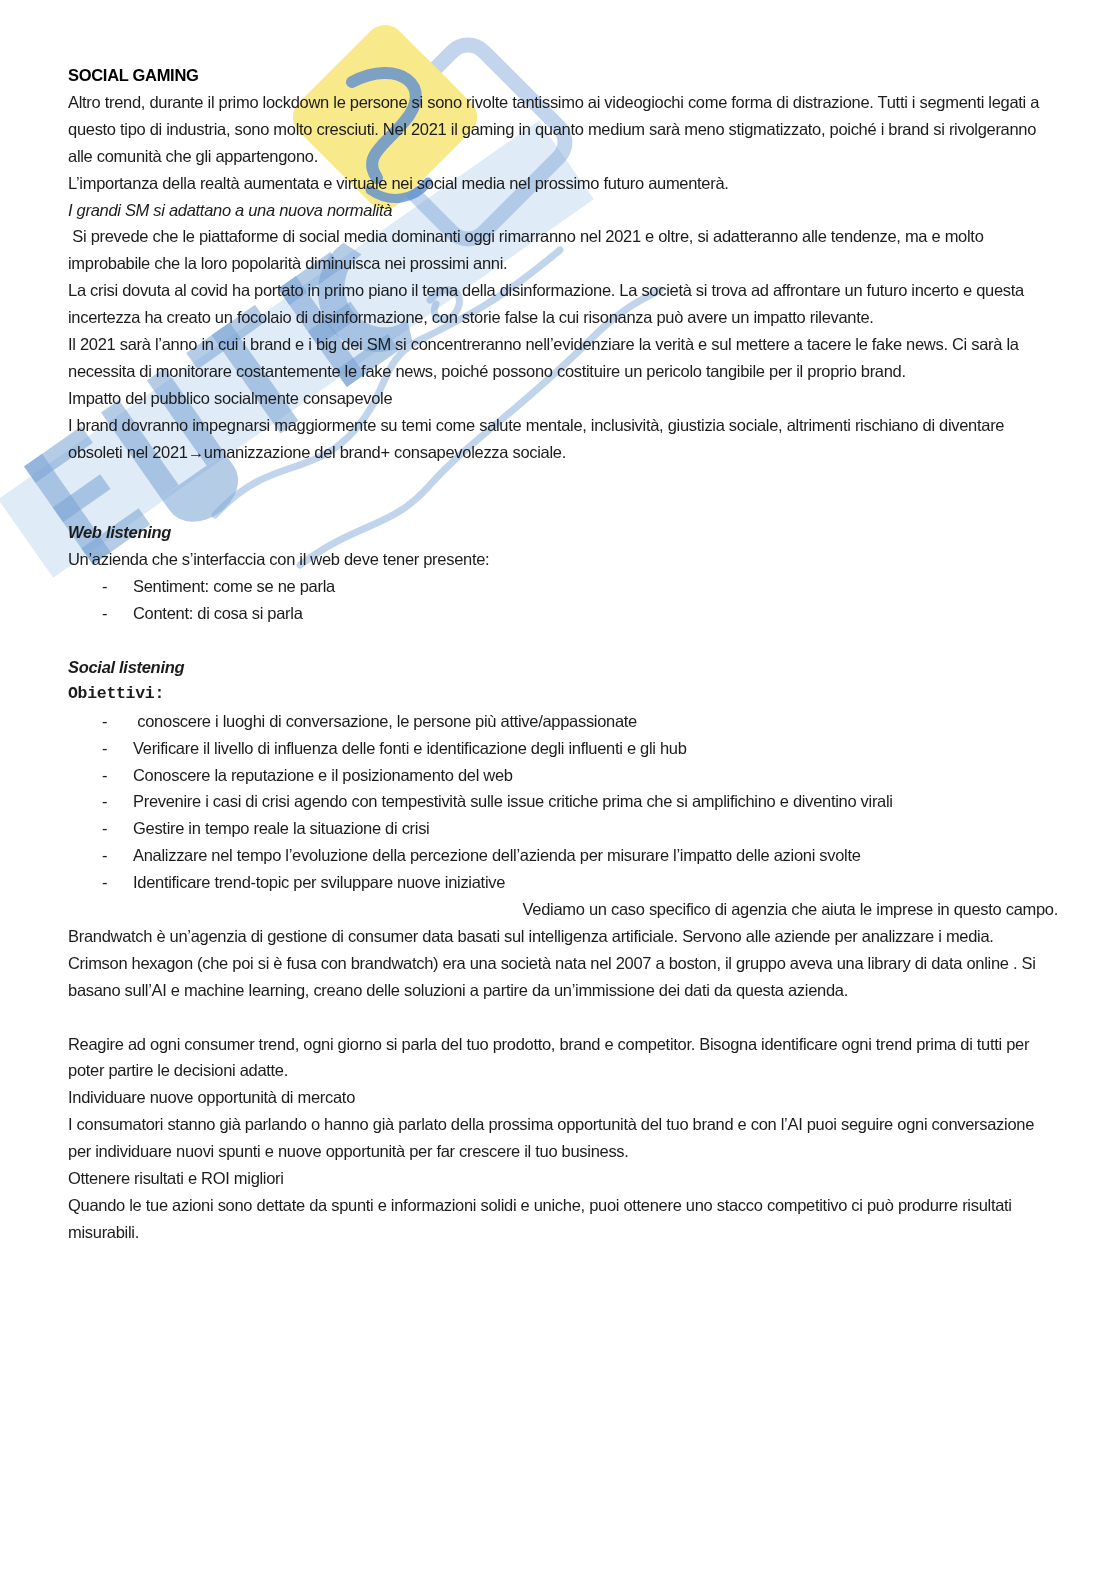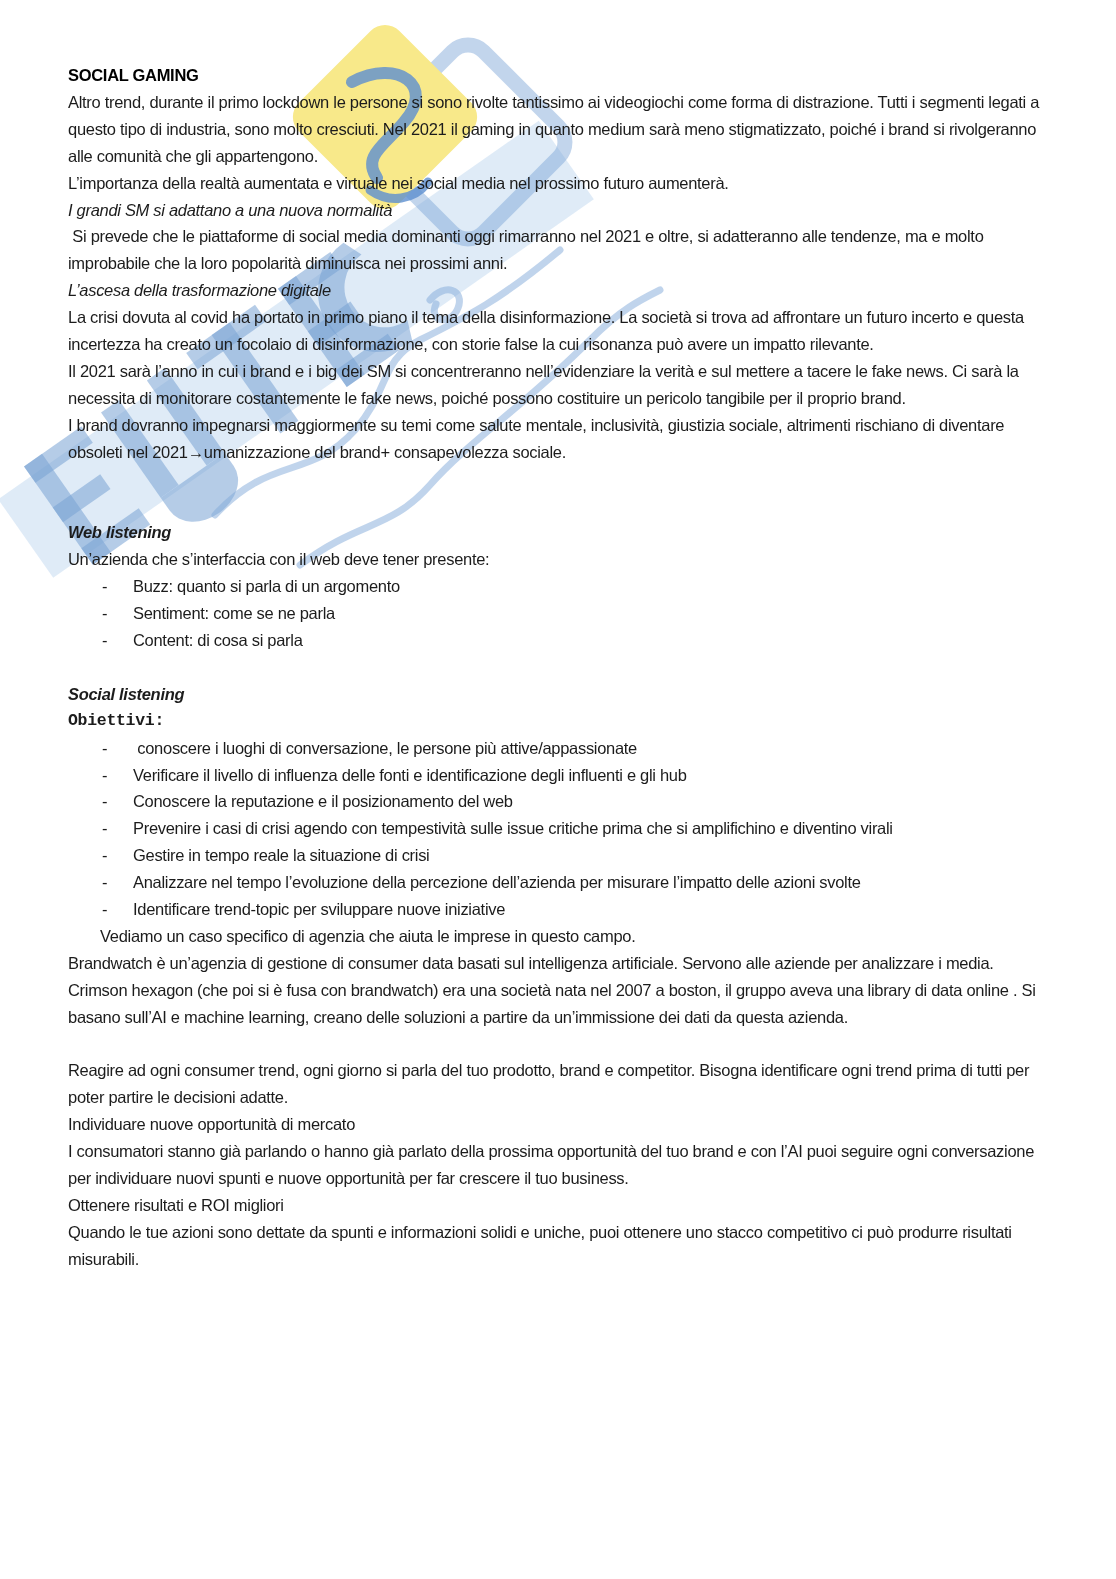--- a/index.html
+++ b/index.html
@@ -6,21 +6,21 @@
   .page{position:relative;width:1116px;height:1340px;background:#ffffff;overflow:hidden;
         font-family:"Liberation Sans",sans-serif;}
   .watermark{position:absolute;left:0;top:0;width:1116px;height:1579px;z-index:0;pointer-events:none;}
   .content{position:absolute;left:68px;top:62px;width:990px;z-index:1;color:#1c1c1c;
            font-size:16.5px;line-height:26.9px;letter-spacing:-0.3px;}
   .content p{margin:0;white-space:pre-wrap;}
   .title{font-weight:bold;color:#000;margin:0 0 26.9px 0;}
   .it{font-style:italic;}
   .hd{font-weight:bold;font-style:italic;}
   .bd{font-weight:bold;font-family:Liberation Mono, monospace;}
-  .ind{margin-left:32px !important;}
+  .ind{margin-left:32px !important;text-align:right;}
   .li{position:relative;padding-left:65px;white-space:pre-wrap;margin:0;}
   .li::before{content:"-";position:absolute;left:34px;top:0;}
   .sp{height:26.9px;}
   .sp2{height:53.8px;}
 </style>
 </head>
 <body>
 
 <div class="page">
 
@@ -69,30 +69,29 @@
     </svg>
   </div>
 
   <div class="content">
     <p class="title">SOCIAL GAMING</p>
 
     <p>Altro trend, durante il primo lockdown le persone si sono rivolte tantissimo ai videogiochi come forma di distrazione. Tutti i segmenti legati a questo tipo di industria, sono molto cresciuti. Nel 2021 il gaming in quanto medium sarà meno stigmatizzato, poiché i brand si rivolgeranno alle comunità che gli appartengono.</p>
     <p>L’importanza della realtà aumentata e virtuale nei social media nel prossimo futuro aumenterà.</p>
     <p class="it">I grandi SM si adattano a una nuova normalità</p>
     <p> Si prevede che le piattaforme di social media dominanti oggi rimarranno nel 2021 e oltre, si adatteranno alle tendenze, ma e molto improbabile che la loro popolarità diminuisca nei prossimi anni.</p>
-    <p class="it">L’ascesa della trasformazione digitale</p>
     <p>La crisi dovuta al covid ha portato in primo piano il tema della disinformazione. La società si trova ad affrontare un futuro incerto e questa incertezza ha creato un focolaio di disinformazione, con storie false la cui risonanza può avere un impatto rilevante.</p>
     <p>Il 2021 sarà l’anno in cui i brand e i big dei SM si concentreranno nell’evidenziare la verità e sul mettere a tacere le fake news. Ci sarà la necessita di monitorare costantemente le fake news, poiché possono costituire un pericolo tangibile per il proprio brand.</p>
+    <p>Impatto del pubblico socialmente consapevole</p>
     <p>I brand dovranno impegnarsi maggiormente su temi come salute mentale, inclusività, giustizia sociale, altrimenti rischiano di diventare obsoleti nel 2021→umanizzazione del brand+ consapevolezza sociale.</p>
 
     <div class="sp2"></div>
 
     <p class="hd">Web listening</p>
     <p>Un’azienda che s’interfaccia con il web deve tener presente:</p>
-    <p class="li">Buzz: quanto si parla di un argomento</p>
     <p class="li">Sentiment: come se ne parla</p>
     <p class="li">Content: di cosa si parla</p>
 
     <div class="sp"></div>
 
     <p class="hd">Social listening</p>
     <p class="bd">Obiettivi:</p>
     <p class="li"> conoscere i luoghi di conversazione, le persone più attive/appassionate</p>
     <p class="li">Verificare il livello di influenza delle fonti e identificazione degli influenti e gli hub</p>
     <p class="li">Conoscere la reputazione e il posizionamento del web</p>

